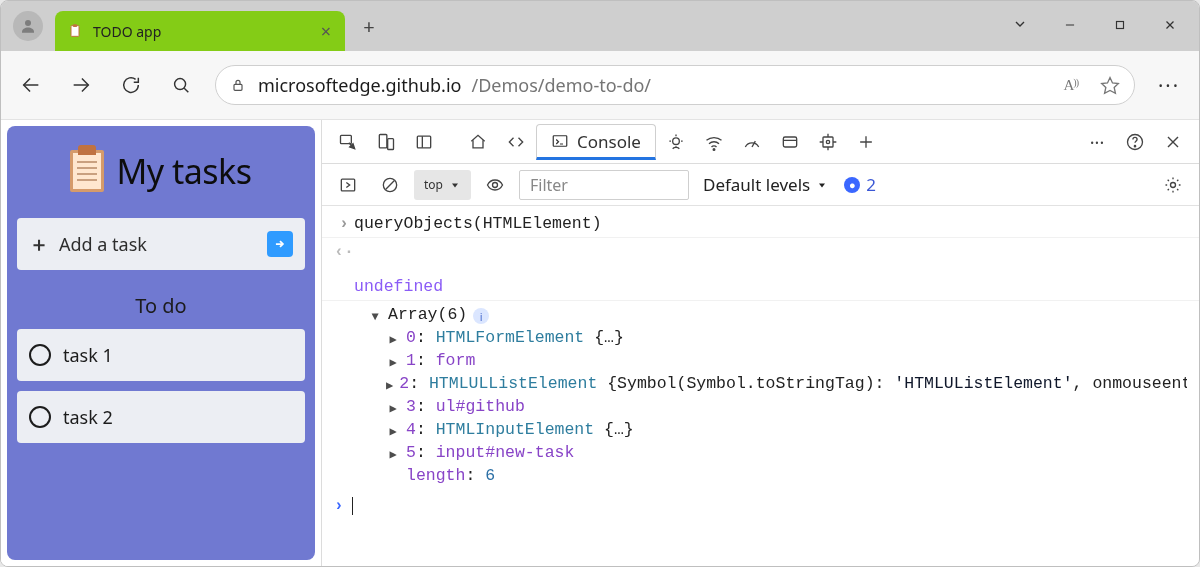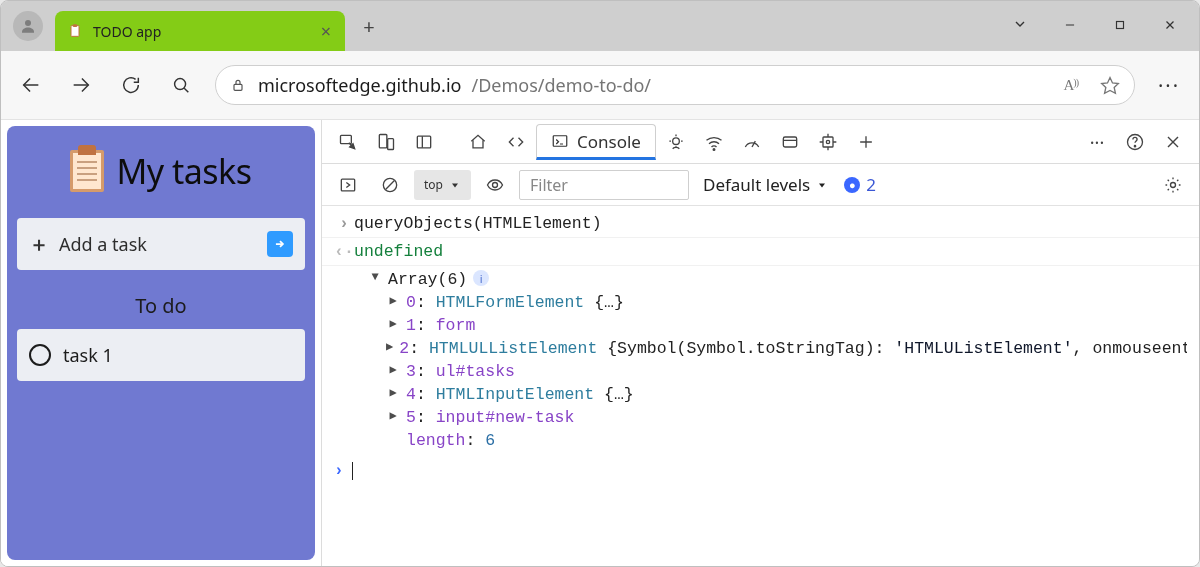--- a/index.html
+++ b/index.html
@@ -172,23 +172,23 @@
   .console {
     flex:1;
     font-family: Consolas, "Courier New", monospace;
     font-size: 16.5px;
     padding: 4px 0;
     overflow:hidden;
   }
   .row { display:flex; align-items:flex-start; padding: 4px 12px; border-bottom:1px solid #f1f1f1; }
   .gutter { width:20px; color:#9a9a9a; font-weight:600; text-align:center; flex-shrink:0;}
   .code { white-space:pre; color:#222; }
-  .undef { color:#15803d; }
+  .undef { color:#8b5cf6;margin-top:35px; }
   .tree { padding: 2px 12px 2px 46px; }
-  .tree-line { display:flex; align-items:flex-start; gap:6px; padding:2px 0; white-space:nowrap; overflow:hidden;}
+  .tree-line { display:flex; align-items:flex-end; gap:6px; padding:2px 0; white-space:nowrap; overflow:hidden;}
   .tri { color:#4d4d4d; font-size:12px; width:14px; text-align:center;}
   .tri.right::before { content:"▶"; }
   .tri.down::before { content:"▼"; }
   .k-idx { color:#8844c7; }
   .k-type { color:#2e7d9e; }
   .k-plain { color:#222; }
   .k-str { color:#0f172a; }
   .k-tag { color:#8844c7; }
   .k-num { color:#2b6fa5; }
   .k-prop { color:#8844c7; }
@@ -302,20 +302,24 @@
               <line x1="5" y1="12" x2="17" y2="12"></line>
               <polyline points="12 7 17 12 12 17"></polyline>
             </svg>
         </span>
       </div>
       <div class="section-h">To do</div>
       <div class="task">
         <span class="circle"></span>
         <span class="tlabel">task 1</span>
       </div>
+      <div class="task">
+        <span class="circle"></span>
+        <span class="tlabel">task 2</span>
+      </div>
     </div>
   </div>
 
   <div class="devtools">
     <div class="dt-tabs">
       <div class="dt-ibtn">
         <svg viewBox="0 0 24 24">
             <rect x="3" y="4" width="13" height="10" rx="1"></rect>
             <path d="M13 13l7 7"></path>
             <path d="M18 14l2 6-6-2z" fill="#444"></path>
@@ -488,21 +492,21 @@
           <div class="tree-line">
             <span class="tri right"></span>
             <span><span class="k-idx">1</span><span class="k-plain">: </span><span class="k-tag">form</span></span>
           </div>
           <div class="tree-line">
             <span class="tri right"></span>
             <span><span class="k-idx">2</span><span class="k-plain">: </span><span class="k-type">HTMLULListElement</span><span class="k-plain"> </span><span class="k-plain">{Symbol(Symbol.toStringTag):</span><span class="k-plain"> </span><span class="k-str">'HTMLUListElement'</span><span class="k-plain">, onmouseenter:</span></span>
           </div>
           <div class="tree-line">
             <span class="tri right"></span>
-            <span><span class="k-idx">3</span><span class="k-plain">: </span><span class="k-tag">ul#tasks</span></span>
+            <span><span class="k-idx">3</span><span class="k-plain">: </span><span class="k-tag">ul#github</span></span>
           </div>
           <div class="tree-line">
             <span class="tri right"></span>
             <span><span class="k-idx">4</span><span class="k-plain">: </span><span class="k-type">HTMLInputElement</span><span class="k-plain"> {…}</span></span>
           </div>
           <div class="tree-line">
             <span class="tri right"></span>
             <span><span class="k-idx">5</span><span class="k-plain">: </span><span class="k-tag">input#new-task</span></span>
           </div>
           <div class="tree-line">

